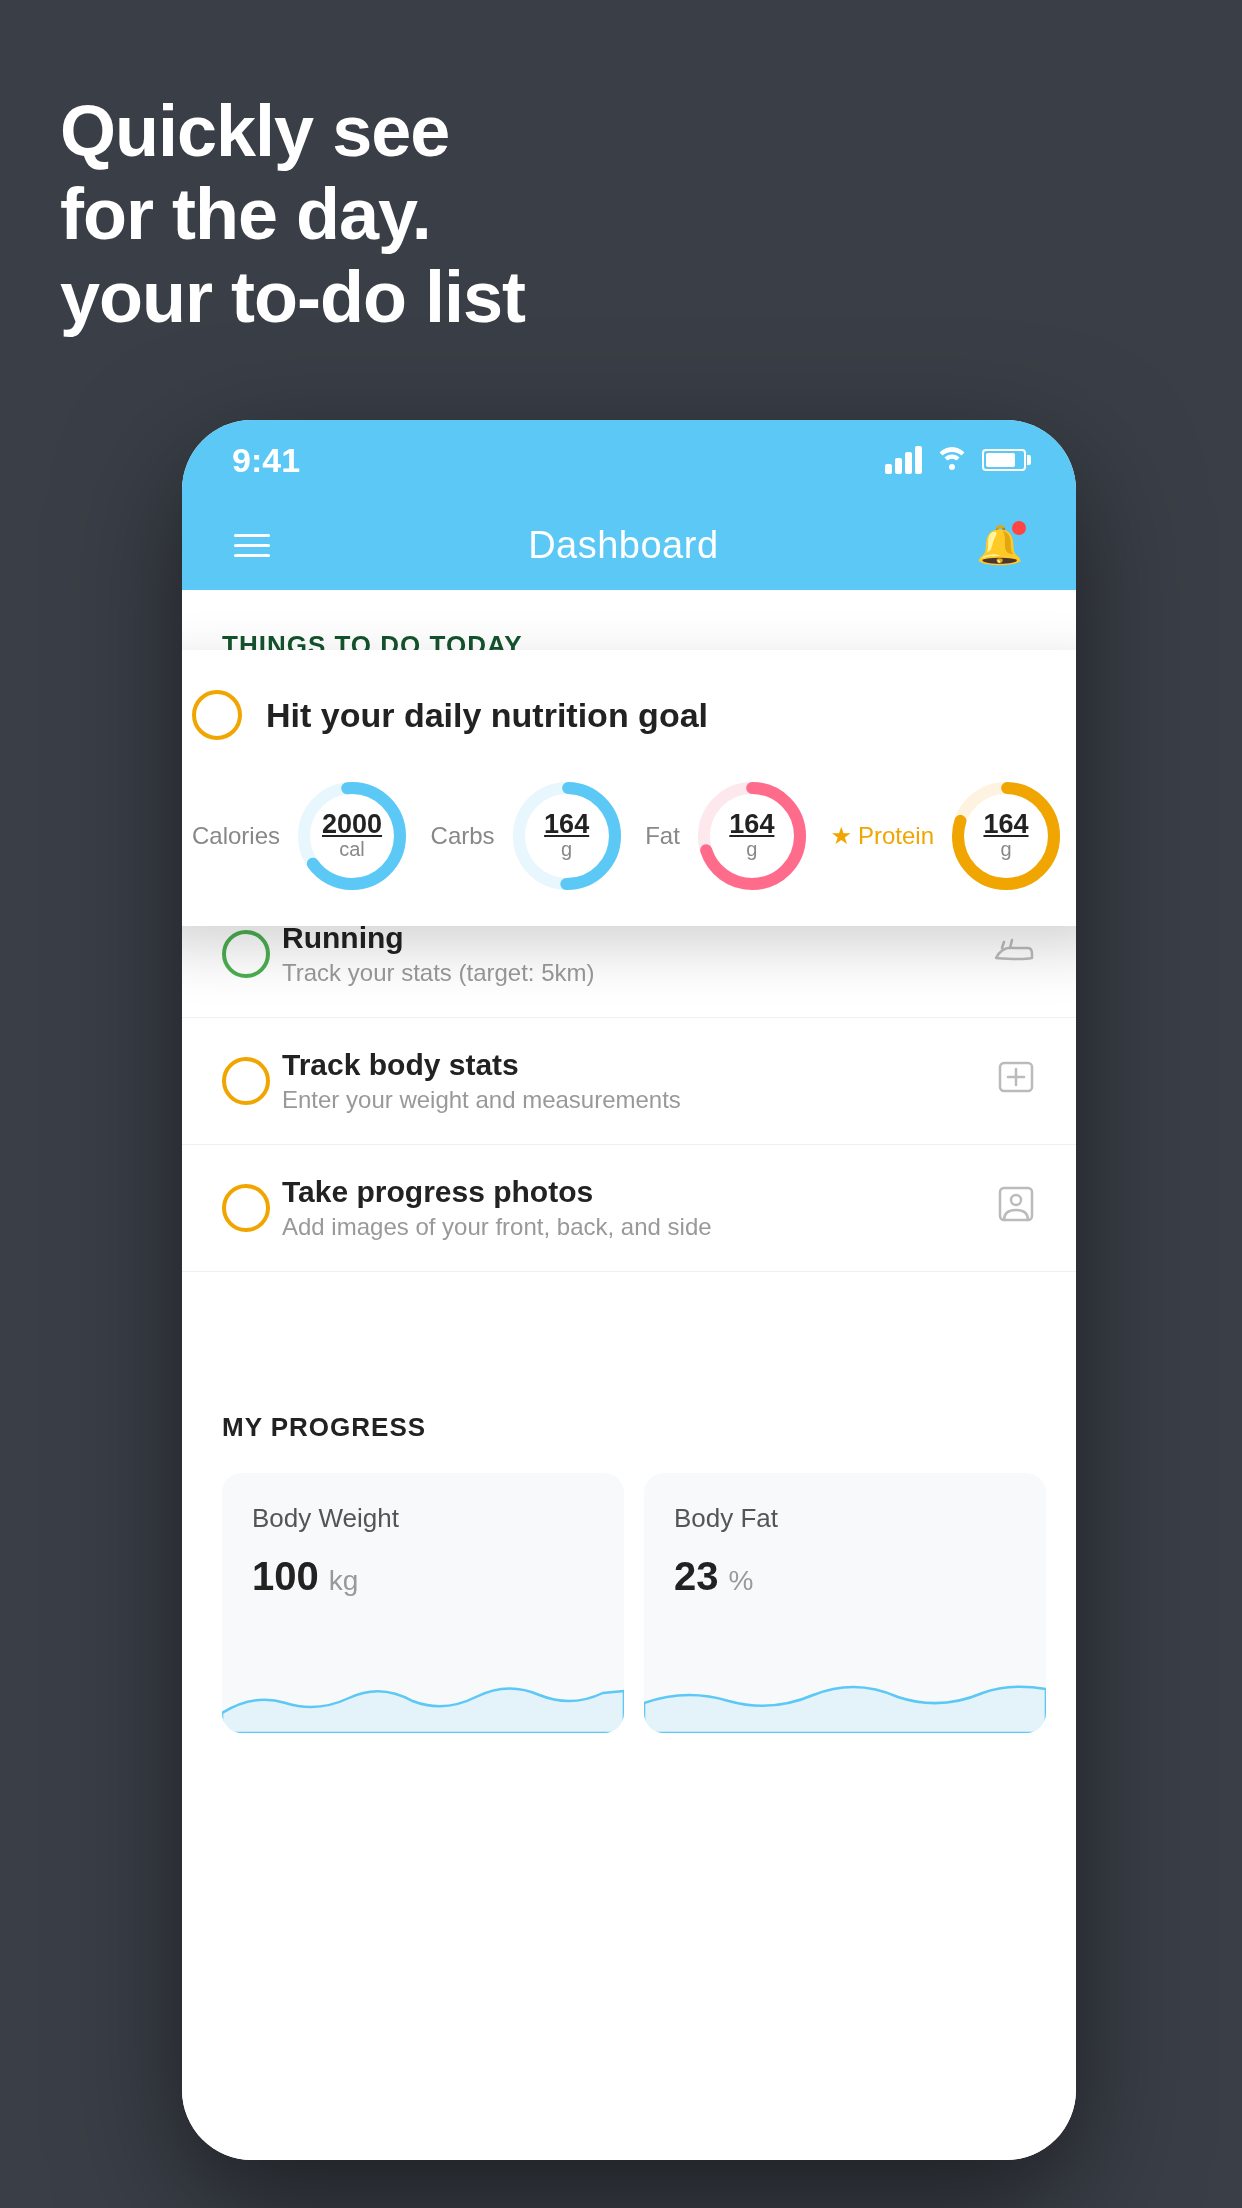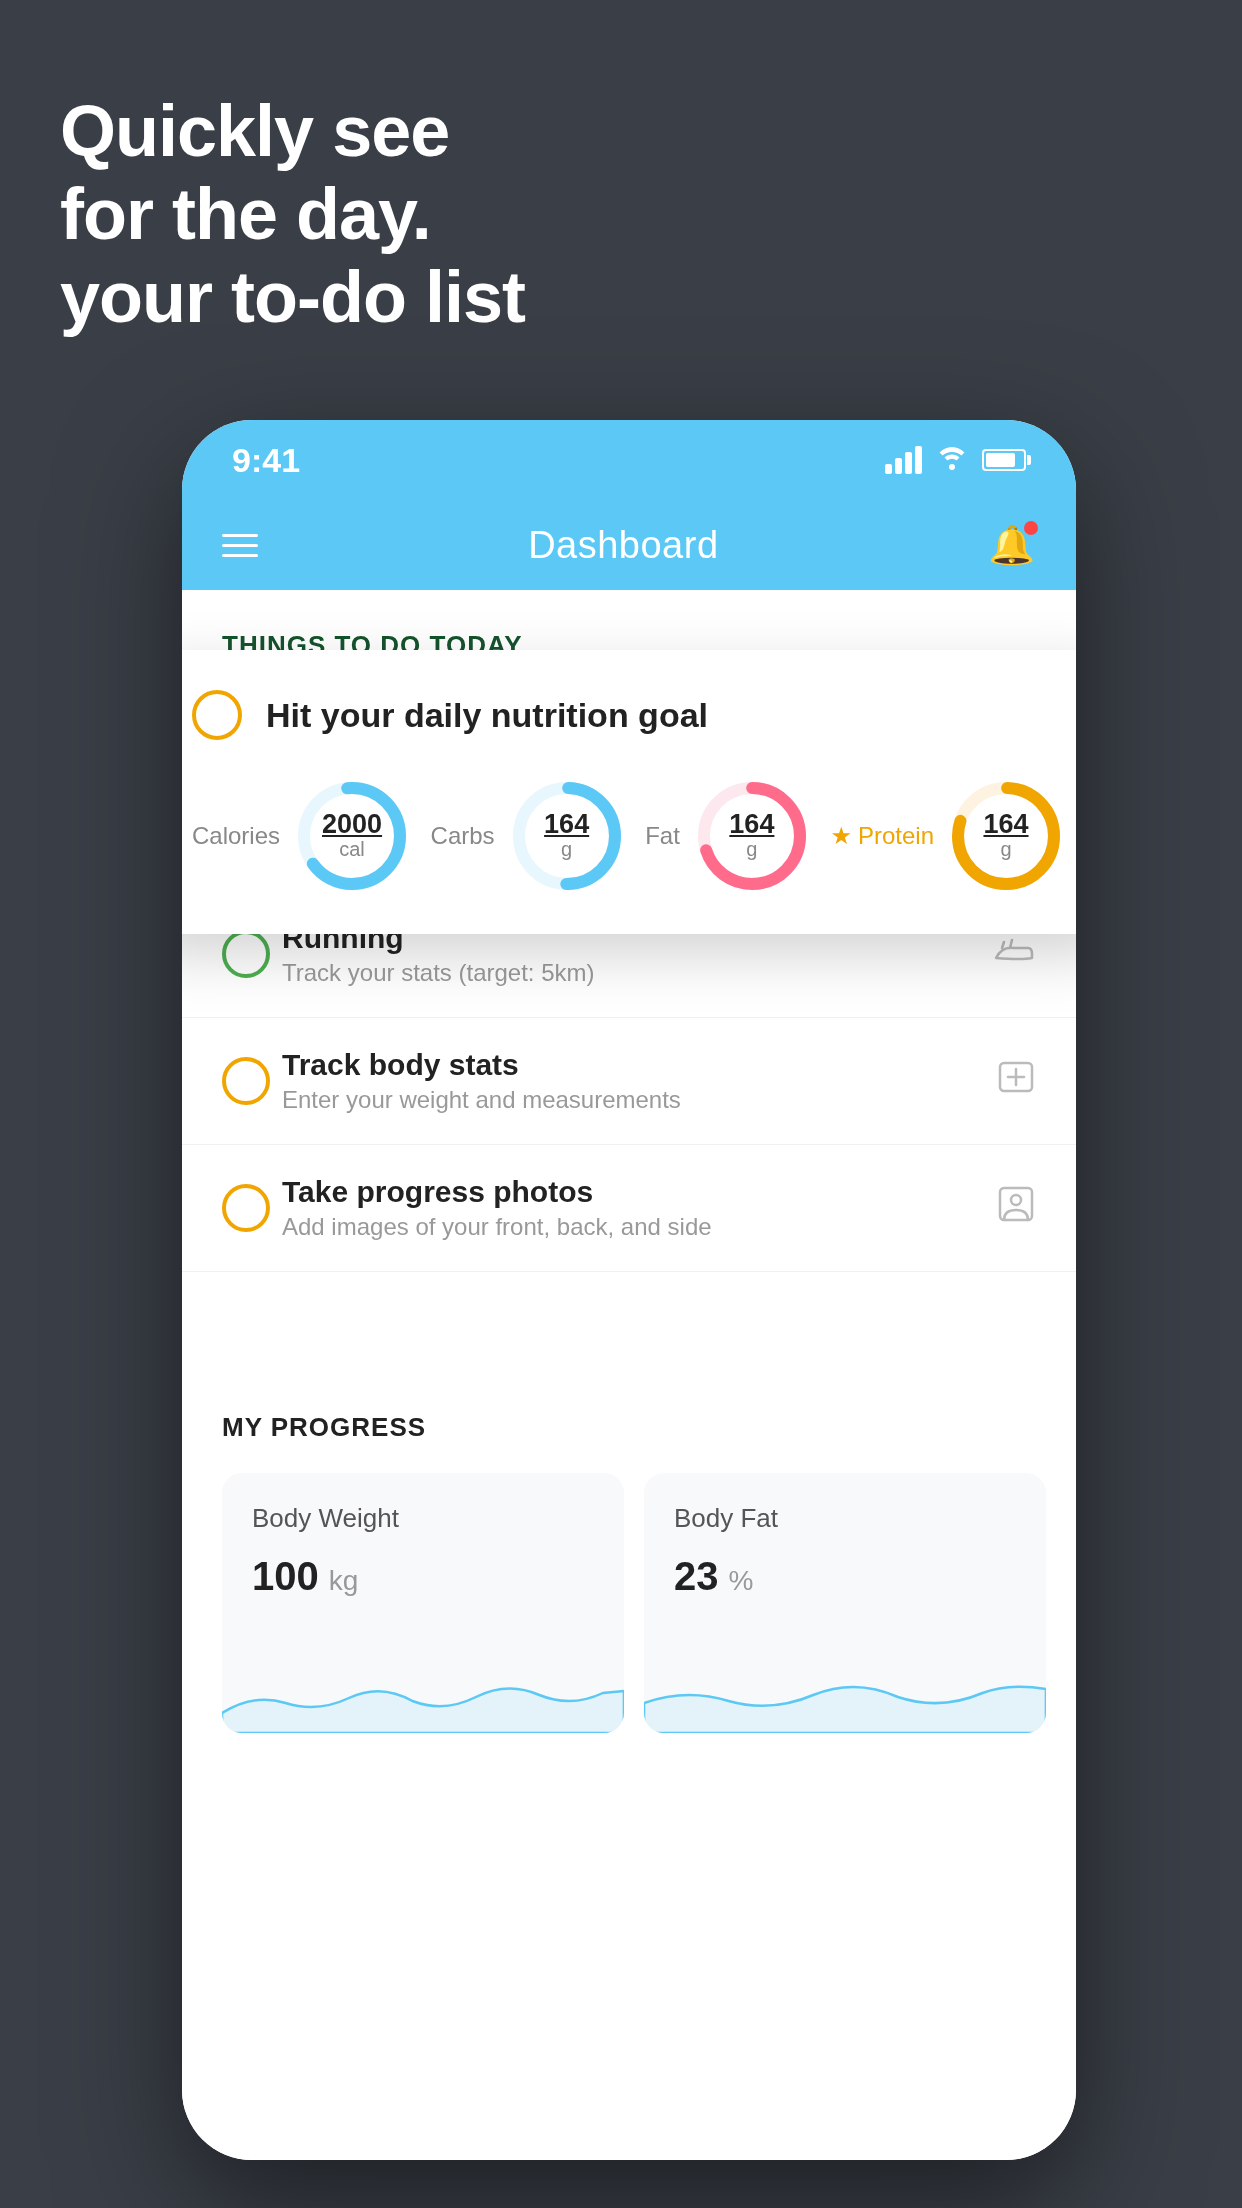--- a/index.html
+++ b/index.html
@@ -109,21 +109,21 @@
       border-radius: 2px;
     }
 
     
     .nav-bar {
       background: #5bc8f5;
       height: 90px;
       display: flex;
       align-items: center;
       justify-content: space-between;
-      padding: 0 40px;
+      padding: 0 52px;
     }
 
     .hamburger {
       display: flex;
       flex-direction: column;
       gap: 7px;
       cursor: pointer;
     }
 
     .hamburger-line {
@@ -174,21 +174,21 @@
     }
 
     
     .nutrition-card {
       position: absolute;
       top: 60px;
       left: -40px;
       right: -40px;
       background: white;
       border-radius: 24px;
-      padding: 40px 50px 38px 50px;
+      padding: 40px 50px 30px 50px;
       box-shadow: 0 20px 60px rgba(0,0,0,0.18);
       z-index: 10;
     }
 
     .nutrition-card-header {
       display: flex;
       align-items: center;
       gap: 24px;
       margin-bottom: 36px;
     }

